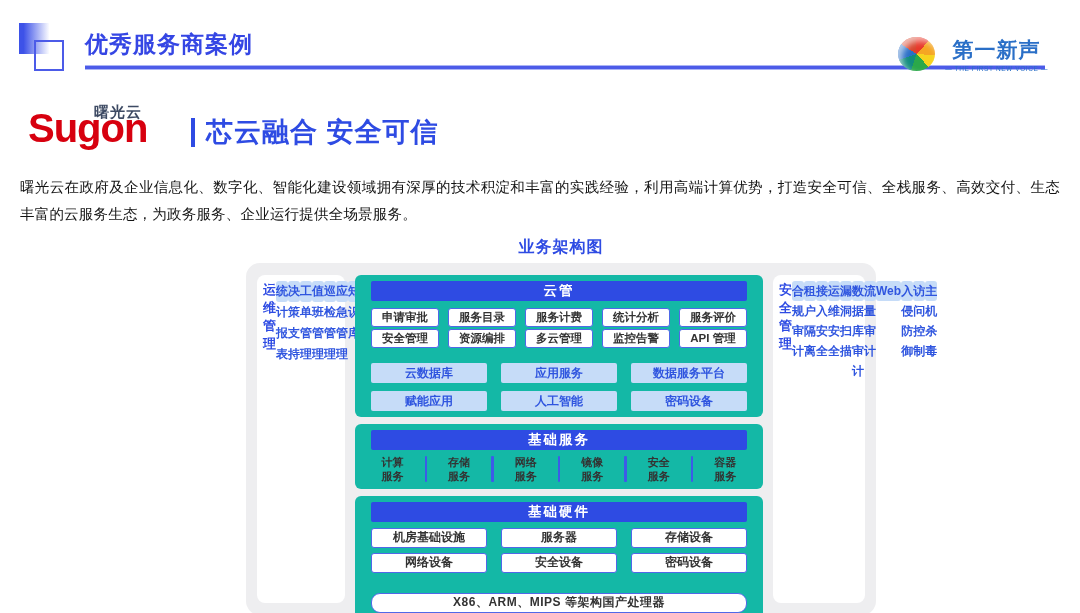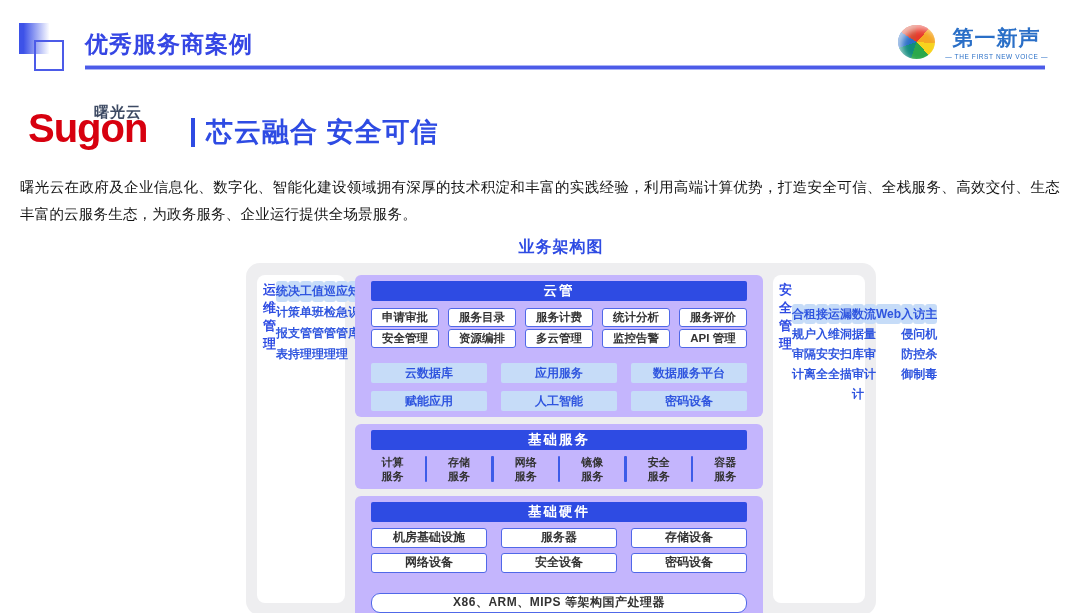--- a/index.html
+++ b/index.html
@@ -9,21 +9,21 @@
   
   .page-header { position:relative; height:84px;padding-left:19px; }
   .sq-fill { position:absolute; left:19px; top:23px; width:30px; height:31px;
              background:linear-gradient(to right,#3D52E8 15%, rgba(223,230,255,0.15)); }
   .sq-outline { position:absolute; left:34px; top:40px; width:30px; height:31px;
                 border:2.5px solid #4C5BE8; background:transparent; }
   .page-title { position:absolute; left:85px; top:29px; font-size:23px; font-weight:bold;
                 color:#3546E4; letter-spacing:1px; }
   .title-underline { position:absolute; left:85px; top:66px; width:960px; height:3px;
                      background:#4C5BE8; box-shadow:0 1px 0 #aab3f5, 0 -1px 0 #aab3f5; }
-  .fnv-logo { position:absolute; right:32px; top:24px; display:flex; align-items:center; gap:10px; }
+  .fnv-logo { position:absolute; right:32px; top:36px; display:flex; align-items:center; gap:10px; }
   .fnv-globe { width:37px; height:34px; border-radius:50%;
                background:conic-gradient(#e8392b 0 12%, #f5a623 12% 26%, #f7d31e 26% 38%,
                           #2ba84a 38% 55%, #128c7e 55% 70%, #2a6fc7 70% 84%, #d8452e 84% 100%);
                box-shadow:inset 4px 4px 6px rgba(255,255,255,.65); }
   .fnv-text { display:flex; flex-direction:column; align-items:center; }
   .fnv-name { font-size:21px; font-weight:bold; color:#2A6FC7; letter-spacing:1px; }
   .fnv-tagline { font-size:6.5px; color:#2A6FC7; letter-spacing:.6px; margin-top:1px; white-space:nowrap; }
 
   
   .brand-row { position:relative; height:72px;margin-top:12px; }
@@ -44,24 +44,24 @@
                 font-size:16px; font-weight:bold; color:#2E4BE3; letter-spacing:1px; }
   .arch { margin-left:246px; width:630px; height:352px; background:#EEEEF0;
           border-radius:14px; padding:12px 11px; display:flex; gap:10px; }
   .side-panel { background:#ffffff; border-radius:8px; padding:6px 6px;
                 display:flex; flex-direction:row; justify-content:space-between; }
   .side-left  { width:88px; }
   .side-right { width:92px; }
   .side-title { text-align:center; font-size:13px; font-weight:bold; color:#2E4BE3; }
   .chip { background:#C6DCF8; color:#2F55DF; font-weight:bold; font-size:12px;
           text-align:center; border-radius:3px; height:21px; line-height:21px; }
-  .side-right .chip { height:20px; line-height:20px;margin-top:23px; }
+  .side-right .chip { height:20px; line-height:20px; }
 
   .center-col { flex:1; display:flex; flex-direction:column; gap:7px; }
-  .panel { background:#c4b5fd; border-radius:6px; padding:6px 16px; }
+  .panel { background:#14b8a6; border-radius:6px; padding:6px 16px; }
   .panel-cloud { height:147px; }
   .panel-svc { height:66px; }
   .panel-hw { flex:1; }
   .band { background:#2E4BE3; color:#ffffff; font-weight:bold; font-size:13.5px;
           text-align:center; height:20px; line-height:20px; border-radius:2px; letter-spacing:2px; }
   .grid5 { margin-top:7px; display:grid; grid-template-columns:repeat(5,1fr); gap:2px 9px; }
   .wbox { background:#ffffff; border:1.5px solid #5068E8; border-radius:3px; color:#333333;
           font-size:11.5px; font-weight:bold; text-align:center; height:19px; line-height:16px;
           white-space:nowrap; overflow:hidden; }
   .grid3-blue { margin-top:15px; display:grid; grid-template-columns:repeat(3,1fr); gap:8px 14px; }

